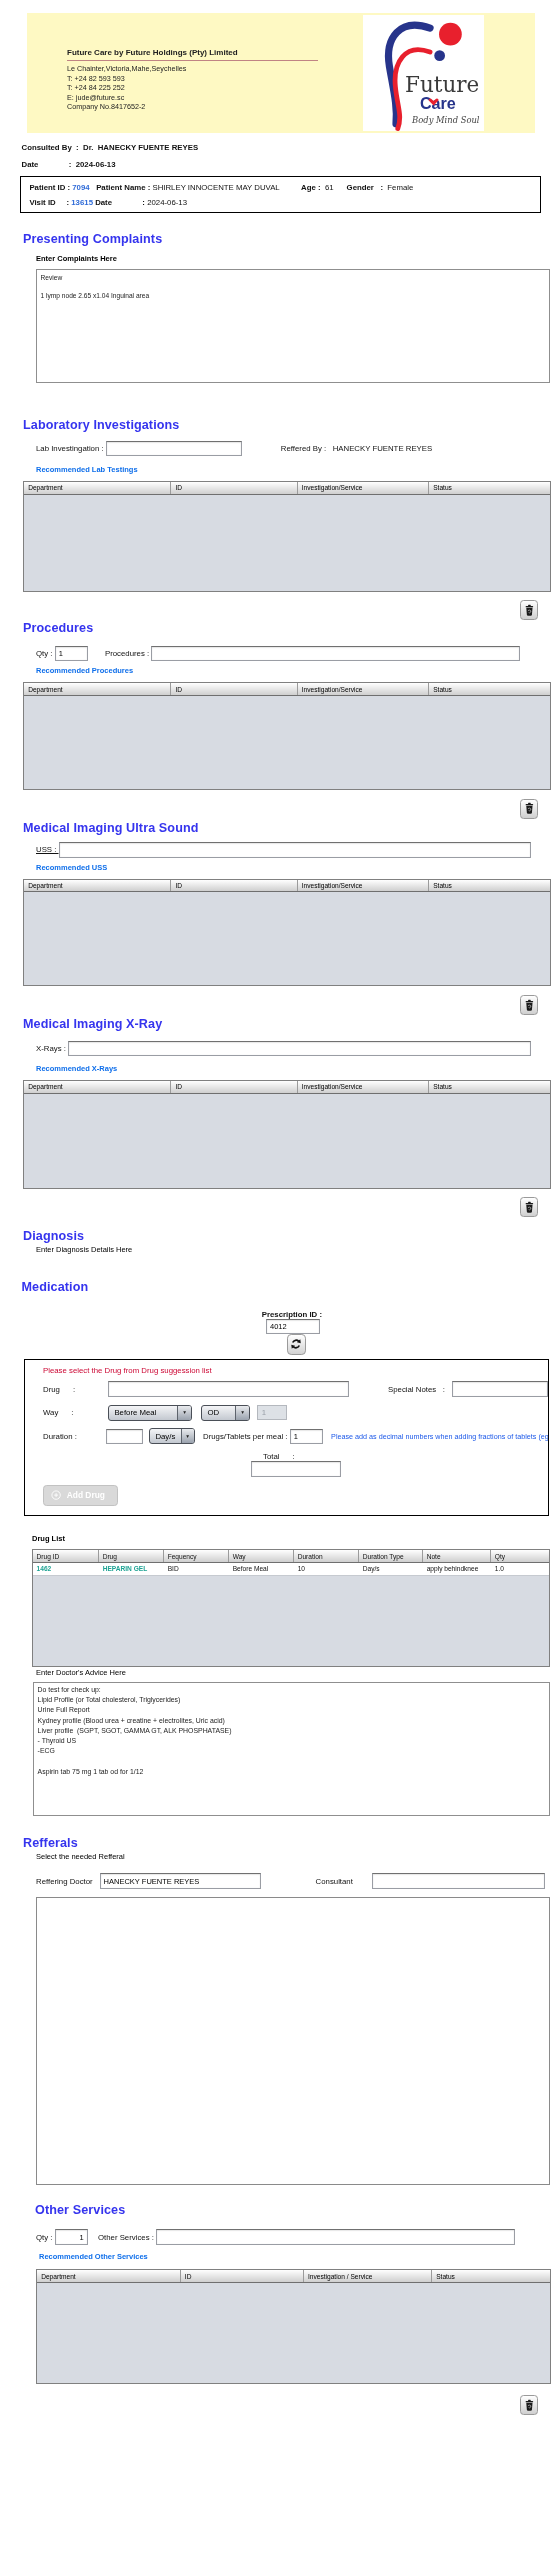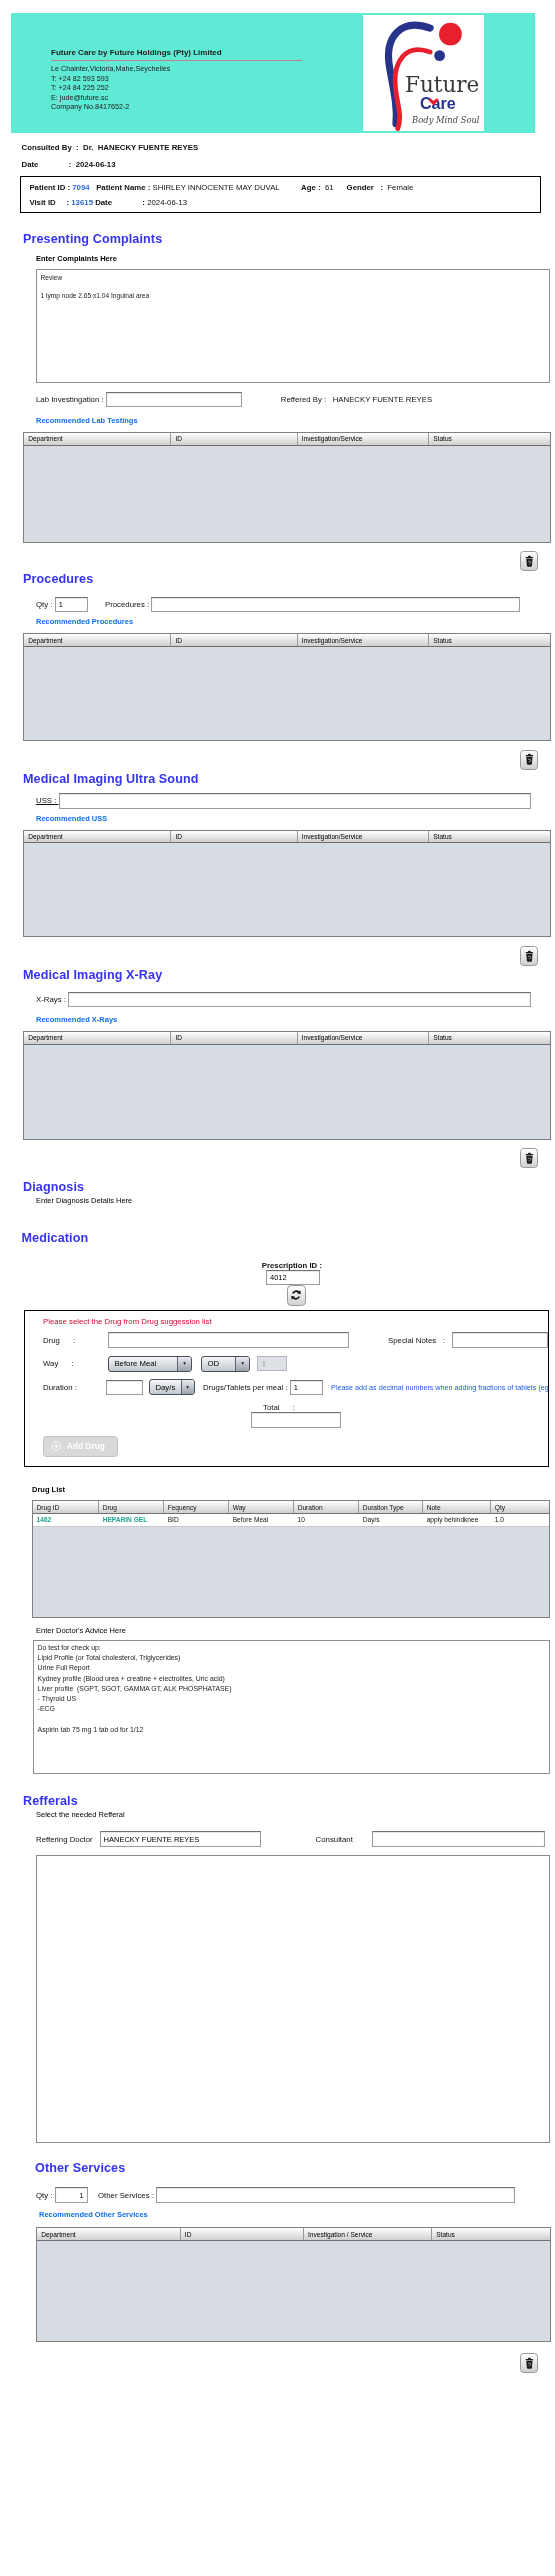--- a/index.html
+++ b/index.html
@@ -1,21 +1,21 @@
 <!DOCTYPE html>
 <html style="font-size:9.6px"><head>
 <meta charset="utf-8">
 <style>
   * { margin:0; padding:0; box-sizing:border-box; }
   html,body { background:#fff; }
   body { font-family:"Liberation Sans", sans-serif; color:#111; }
   .page { width:556px; min-height:2576px; margin:0 auto; background:#fff; position:relative; }
 
   
-  .letterhead { margin:13px 21px 0 11px; height:120px; background:#5eead4; display:flex; position:relative; }
+  .letterhead { margin:13px 21px 0 27px; height:120px; background:#fef9c3; display:flex; position:relative; }
   .lh-text { padding:35px 0 0 40px; font-size:7.2px; color:#222; line-height:9.6px; }
   .company-name { font-size:8px; font-weight:700; color:#222; padding-bottom:2.4px; border-bottom:1.2px solid #c08484; width:251px; margin-bottom:3px; }
   .logo-box { position:absolute; right:51px; top:1.8px; width:121px; height:116px; background:#fff; }
 
   
   .consult-line { margin:9.6px 0 0 21.5px; font-size:7.8px; font-weight:700; white-space:pre; }
   .date-line { margin:8.4px 0 0 21.5px; font-size:7.8px; font-weight:700; white-space:pre; }
 
   
   .patient-box { margin:7.2px 15px 0 20px; border:1.2px solid #000; padding:6px 8.4px 4.8px; font-size:7.8px; }
@@ -133,20 +133,21 @@
       <span class="p-val">2024-06-13</span>
     </div>
   </div>
 
   <div class="sec-heading" style="margin-top:19px;">Presenting Complaints</div>
   <div class="sub-label" style="margin-top:8.4px;">Enter Complaints Here</div>
   <textarea class="big-area" style="margin-top: 6px; height: 114px;">Review
 
 1 lymp node 2.65 x1.04 Inguinal area</textarea>
 
+  <div class="sec-heading" style="margin-top:35px;">Laboratory  Investigations</div>
   <div class="form-row" style="margin-top:8.4px;">
     <span class="lbl">Lab Investingation : </span>
     <input class="inset-input" style="width: 136px;">
     <span class="lbl" style="margin-left:39px;">Reffered By :   </span>
     <span>HANECKY FUENTE REYES</span>
   </div>
   <div class="rec-link" style="margin-top:8.4px;">Recommended Lab Testings</div>
   <div class="rec-table" style="margin-top:7.2px;">
     <div class="rt-head">
       <div class="rt-th">Department</div>
@@ -326,21 +327,21 @@
       <div class="dt-td">BID</div>
       <div class="dt-td">Before Meal</div>
       <div class="dt-td">10</div>
       <div class="dt-td">Day/s</div>
       <div class="dt-td">apply behindknee</div>
       <div class="dt-td">1.0</div>
     </div>
     <div class="dt-body"></div>
   </div>
 
-  <div class="sub-label-plain" style="margin-top:8px;">Enter Doctor's Advice Here</div>
+  <div class="sub-label-plain" style="margin-top:1px;">Enter Doctor's Advice Here</div>
   <textarea class="big-area" style="margin-top: 4.8px; margin-left: 33px; width: 517px; height: 134px; font-size: 6.9px; line-height: 10.2px;">Do test for check up:
 Lipid Profile (or Total cholesterol, Triglycerides)
 Urine Full Report
 Kydney profile (Blood urea + creatine + electrolites, Uric acid)
 Liver profile  (SGPT, SGOT, GAMMA GT, ALK PHOSPHATASE)
 - Thyroid US
 -ECG
 
 Aspirin tab 75 mg 1 tab od for 1/12</textarea>
 

